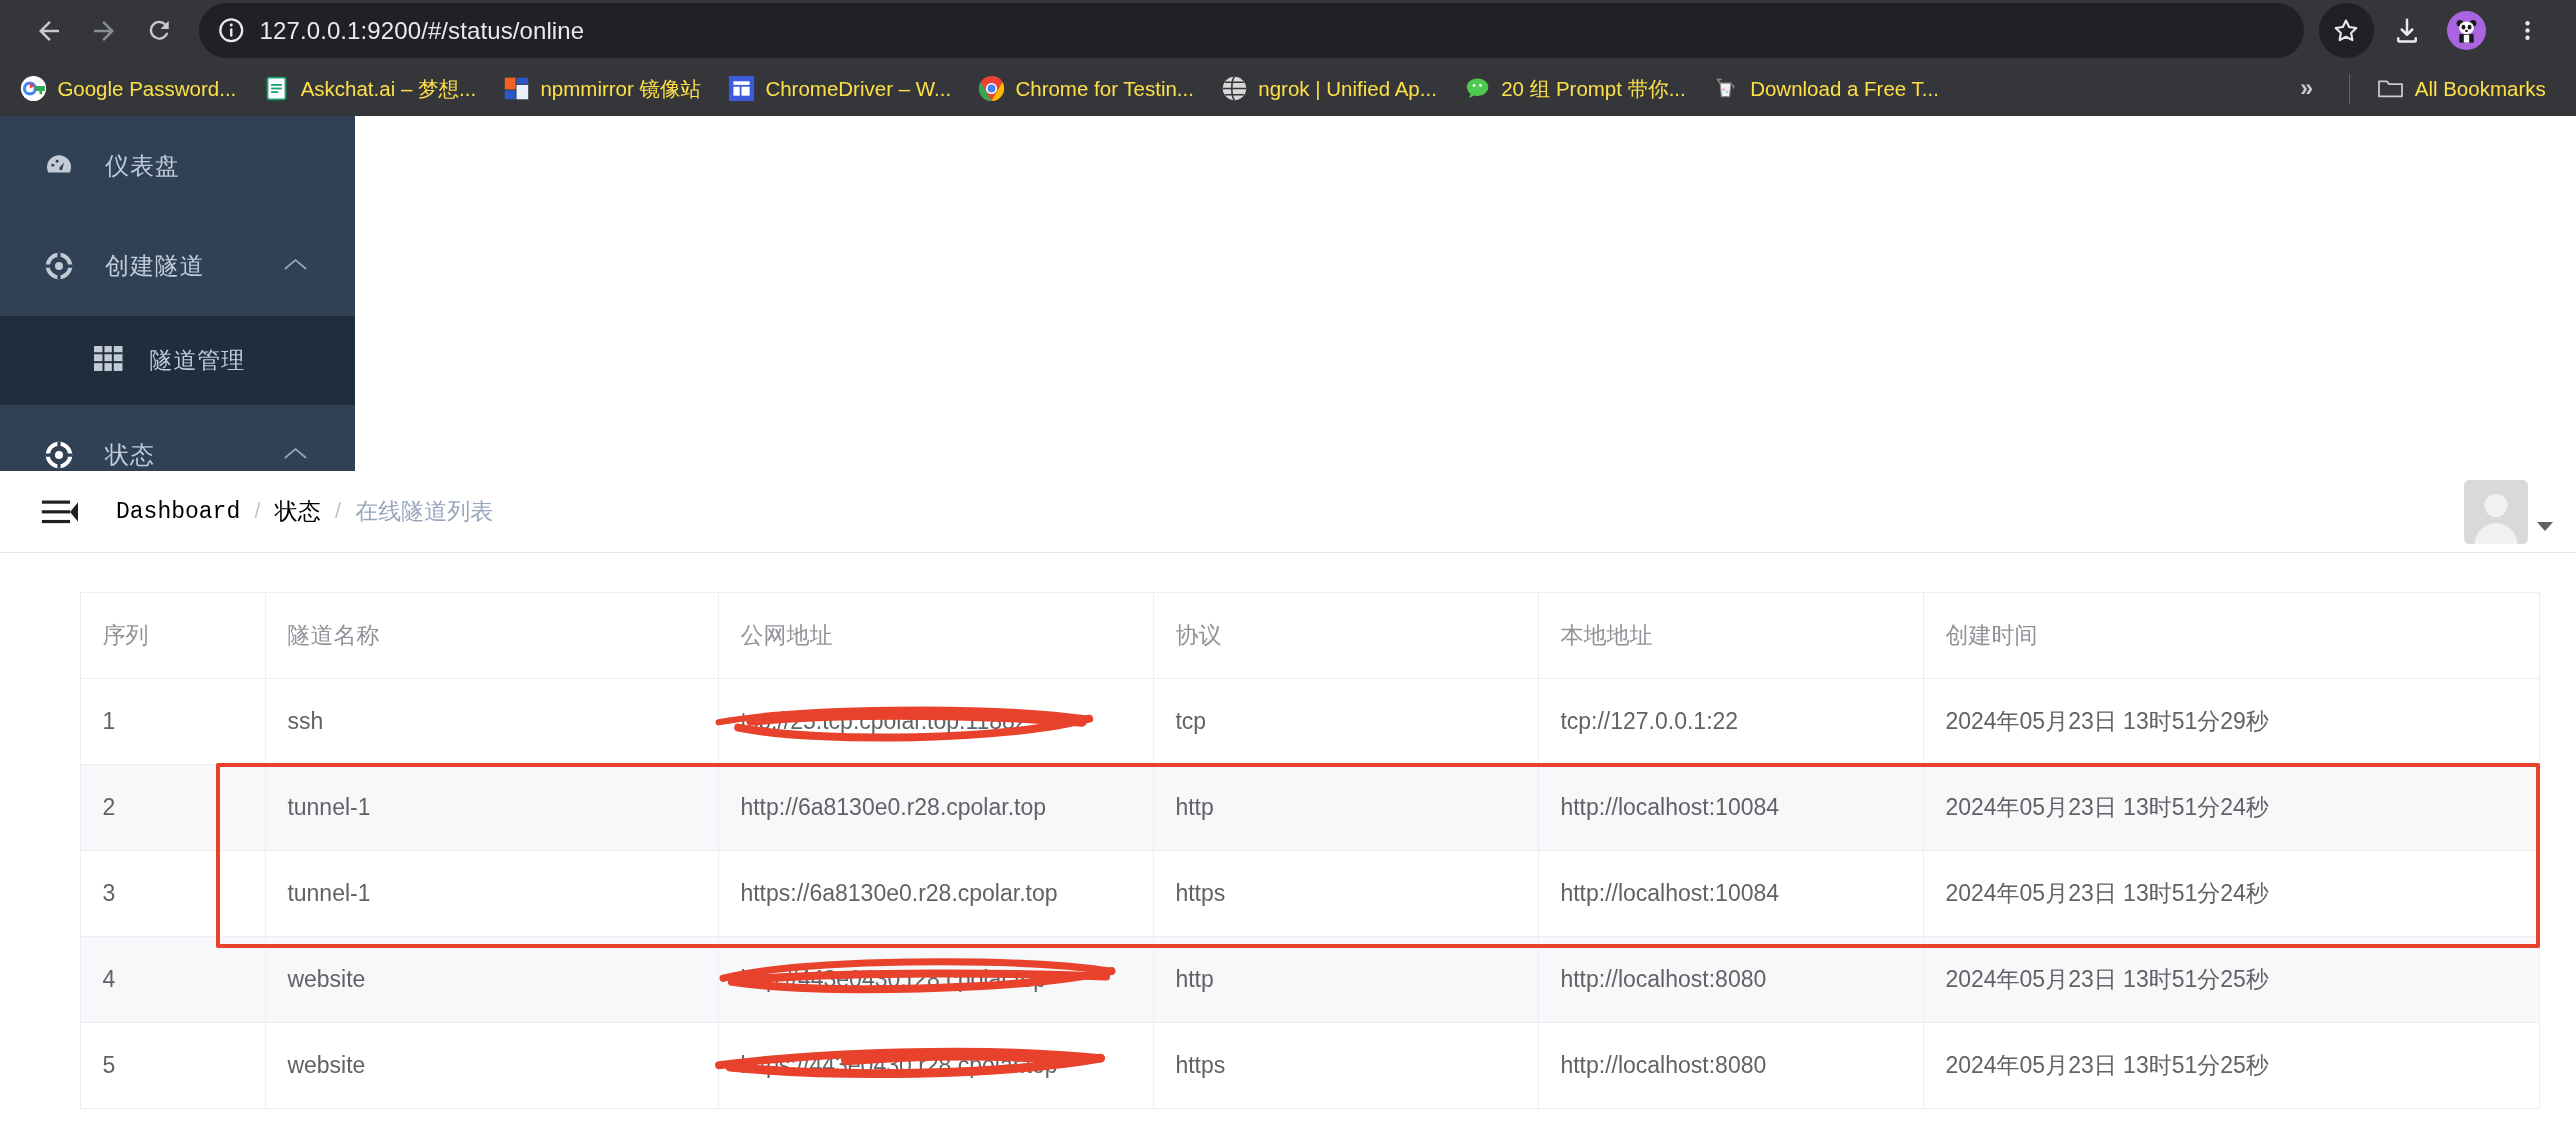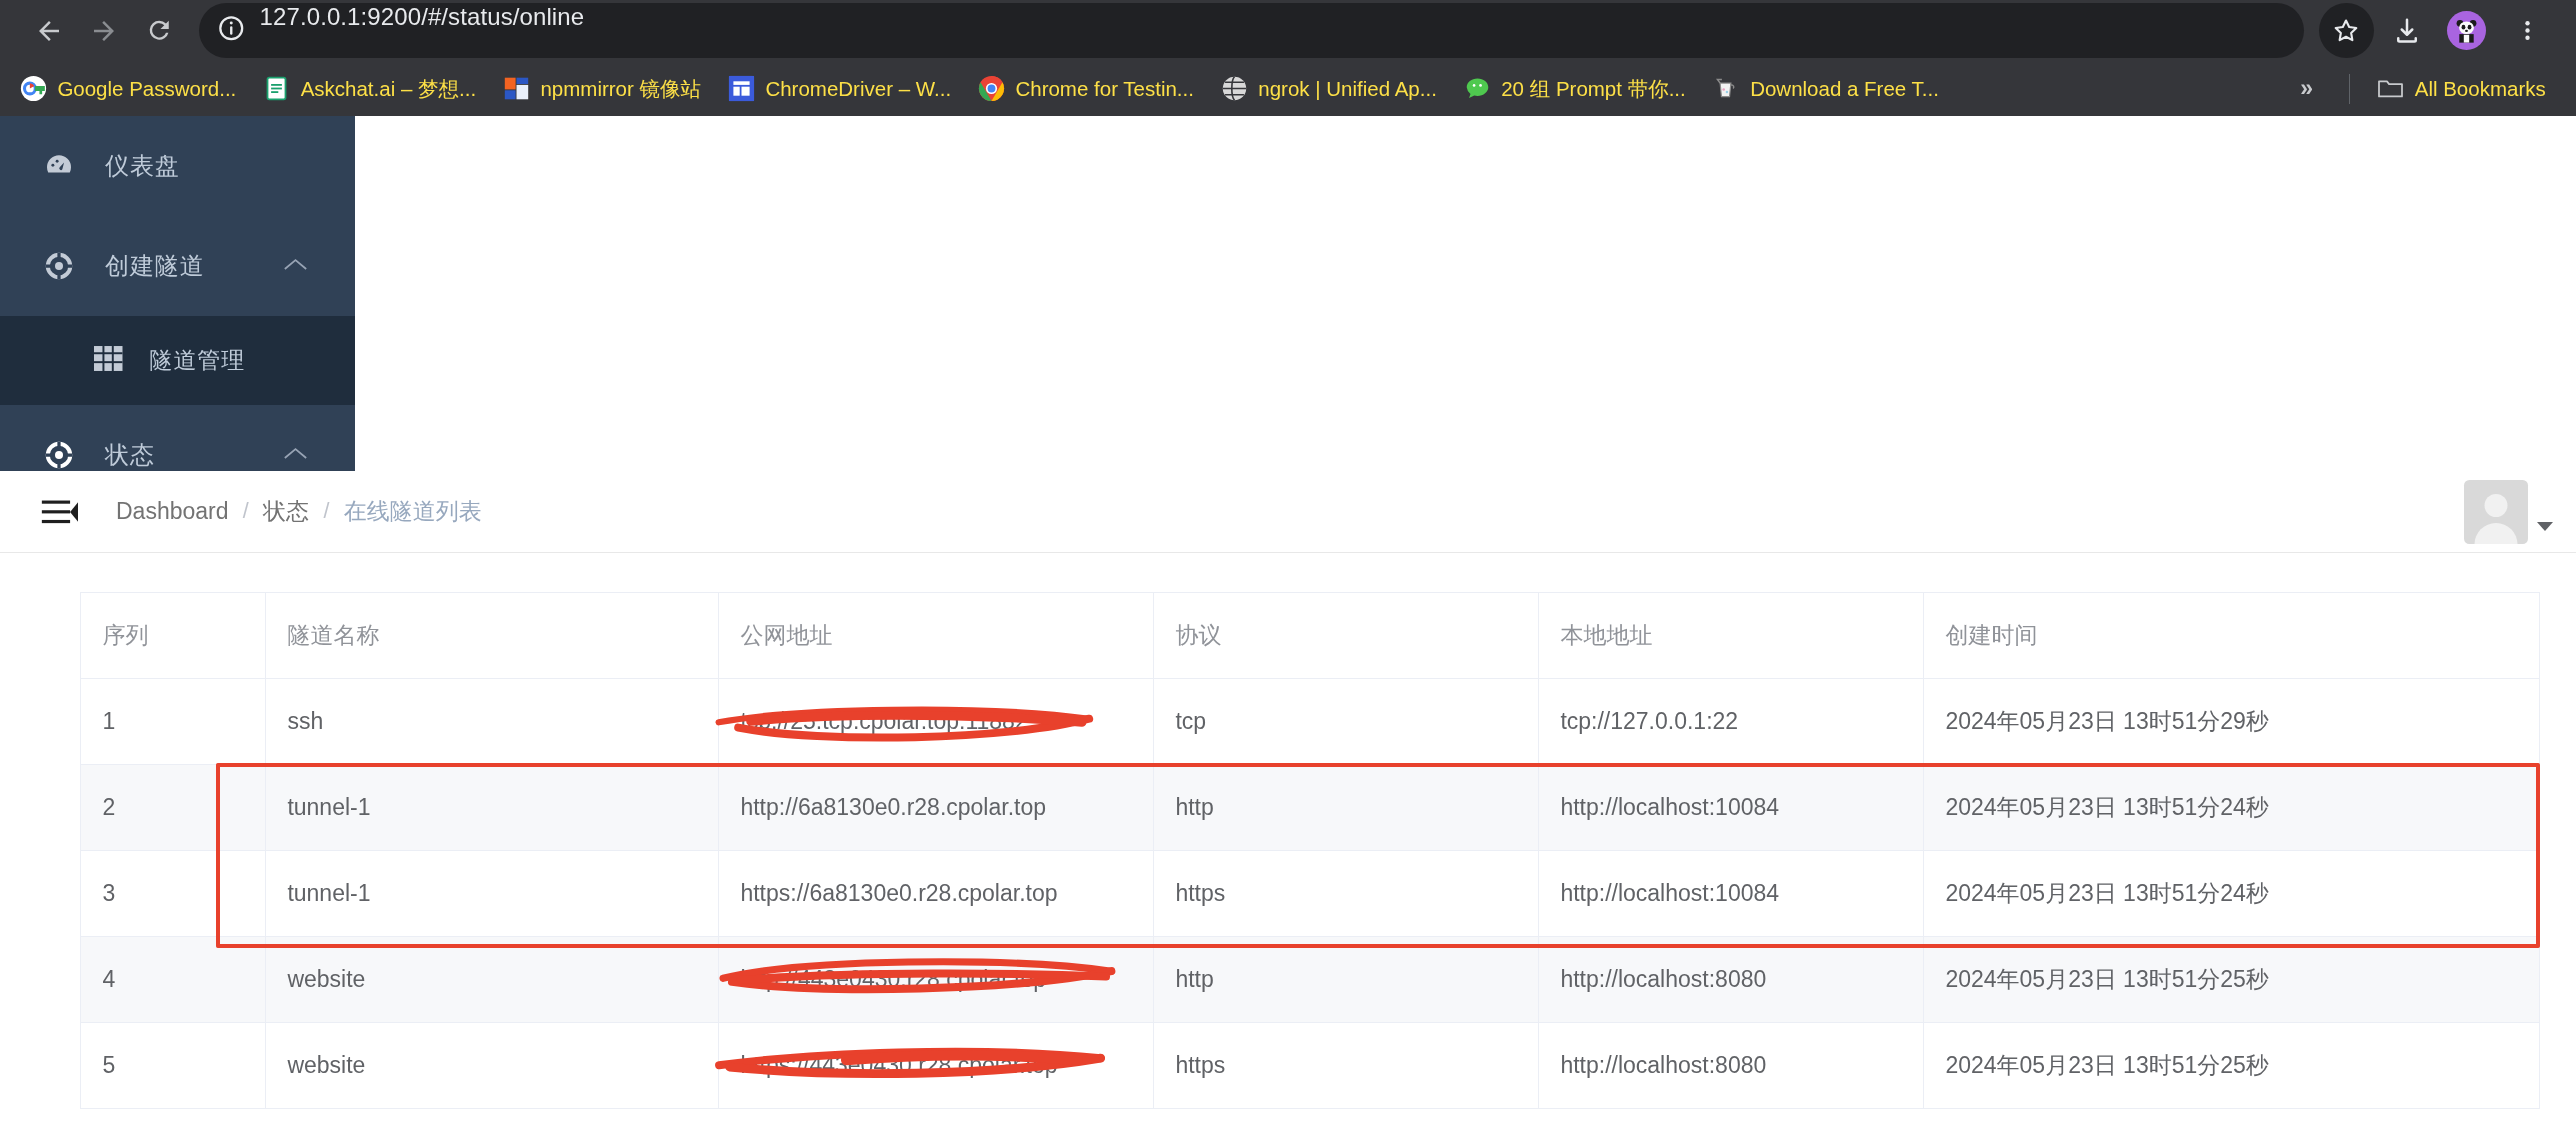--- a/index.html
+++ b/index.html
@@ -20,21 +20,21 @@
     display: flex; align-items: center; justify-content: center;
     flex: 0 0 auto;
   }
   .nav-btn svg { display: block; }
 
   .omnibox {
     flex: 1 1 auto;
     height: 55px;
     background: #202124;
     border-radius: 28px;
-    display: flex; 
+    display: flex; align-items: center;
     margin-left: 12.5px; margin-right: 9px;
     padding-left: 7.1px;
   }
   .omni-info {
     width: 50px; height: 50px; flex: 0 0 auto;
     display: flex; align-items: center; justify-content: center;
   }
   .omni-url {
     color: #e8eaed;
     font-size: 24px;
@@ -115,21 +115,21 @@
 
   .topbar {
     height: 82px; display: flex; align-items: center;
     padding: 0 23px 0 39px; border-bottom: 0.9px solid #e8e8e8;
     position: relative; background: #fff;
   }
   .hamburger { width: 41px; height: 41px; flex: 0 0 auto; margin-right: 36px;
                display: flex; align-items: center; justify-content: center; }
   .crumbs { display: flex; align-items: center; font-size: 23px; }
   .crumb { color: #303133; }
-  .crumb.link { color: #737373; }
+  .crumb.link { color: #000000; font-family: Liberation Mono, monospace; }
   .crumb.current { color: #97a8be; }
   .crumb-sep { color: #c0c4cc; margin: 0 14.3px; font-size: 21.4px; }
   .avatar-wrap { margin-left: auto; display: flex; align-items: center; }
   .avatar {
     width: 64px; height: 64px; border-radius: 5.3px;
     background: #d9d9d9; overflow: hidden; position: relative;
   }
   .avatar::before {
     content: ""; position: absolute; left: 50%; top: 14.3px;
     width: 23px; height: 23px; border-radius: 50%; background: #f1f1f1;

